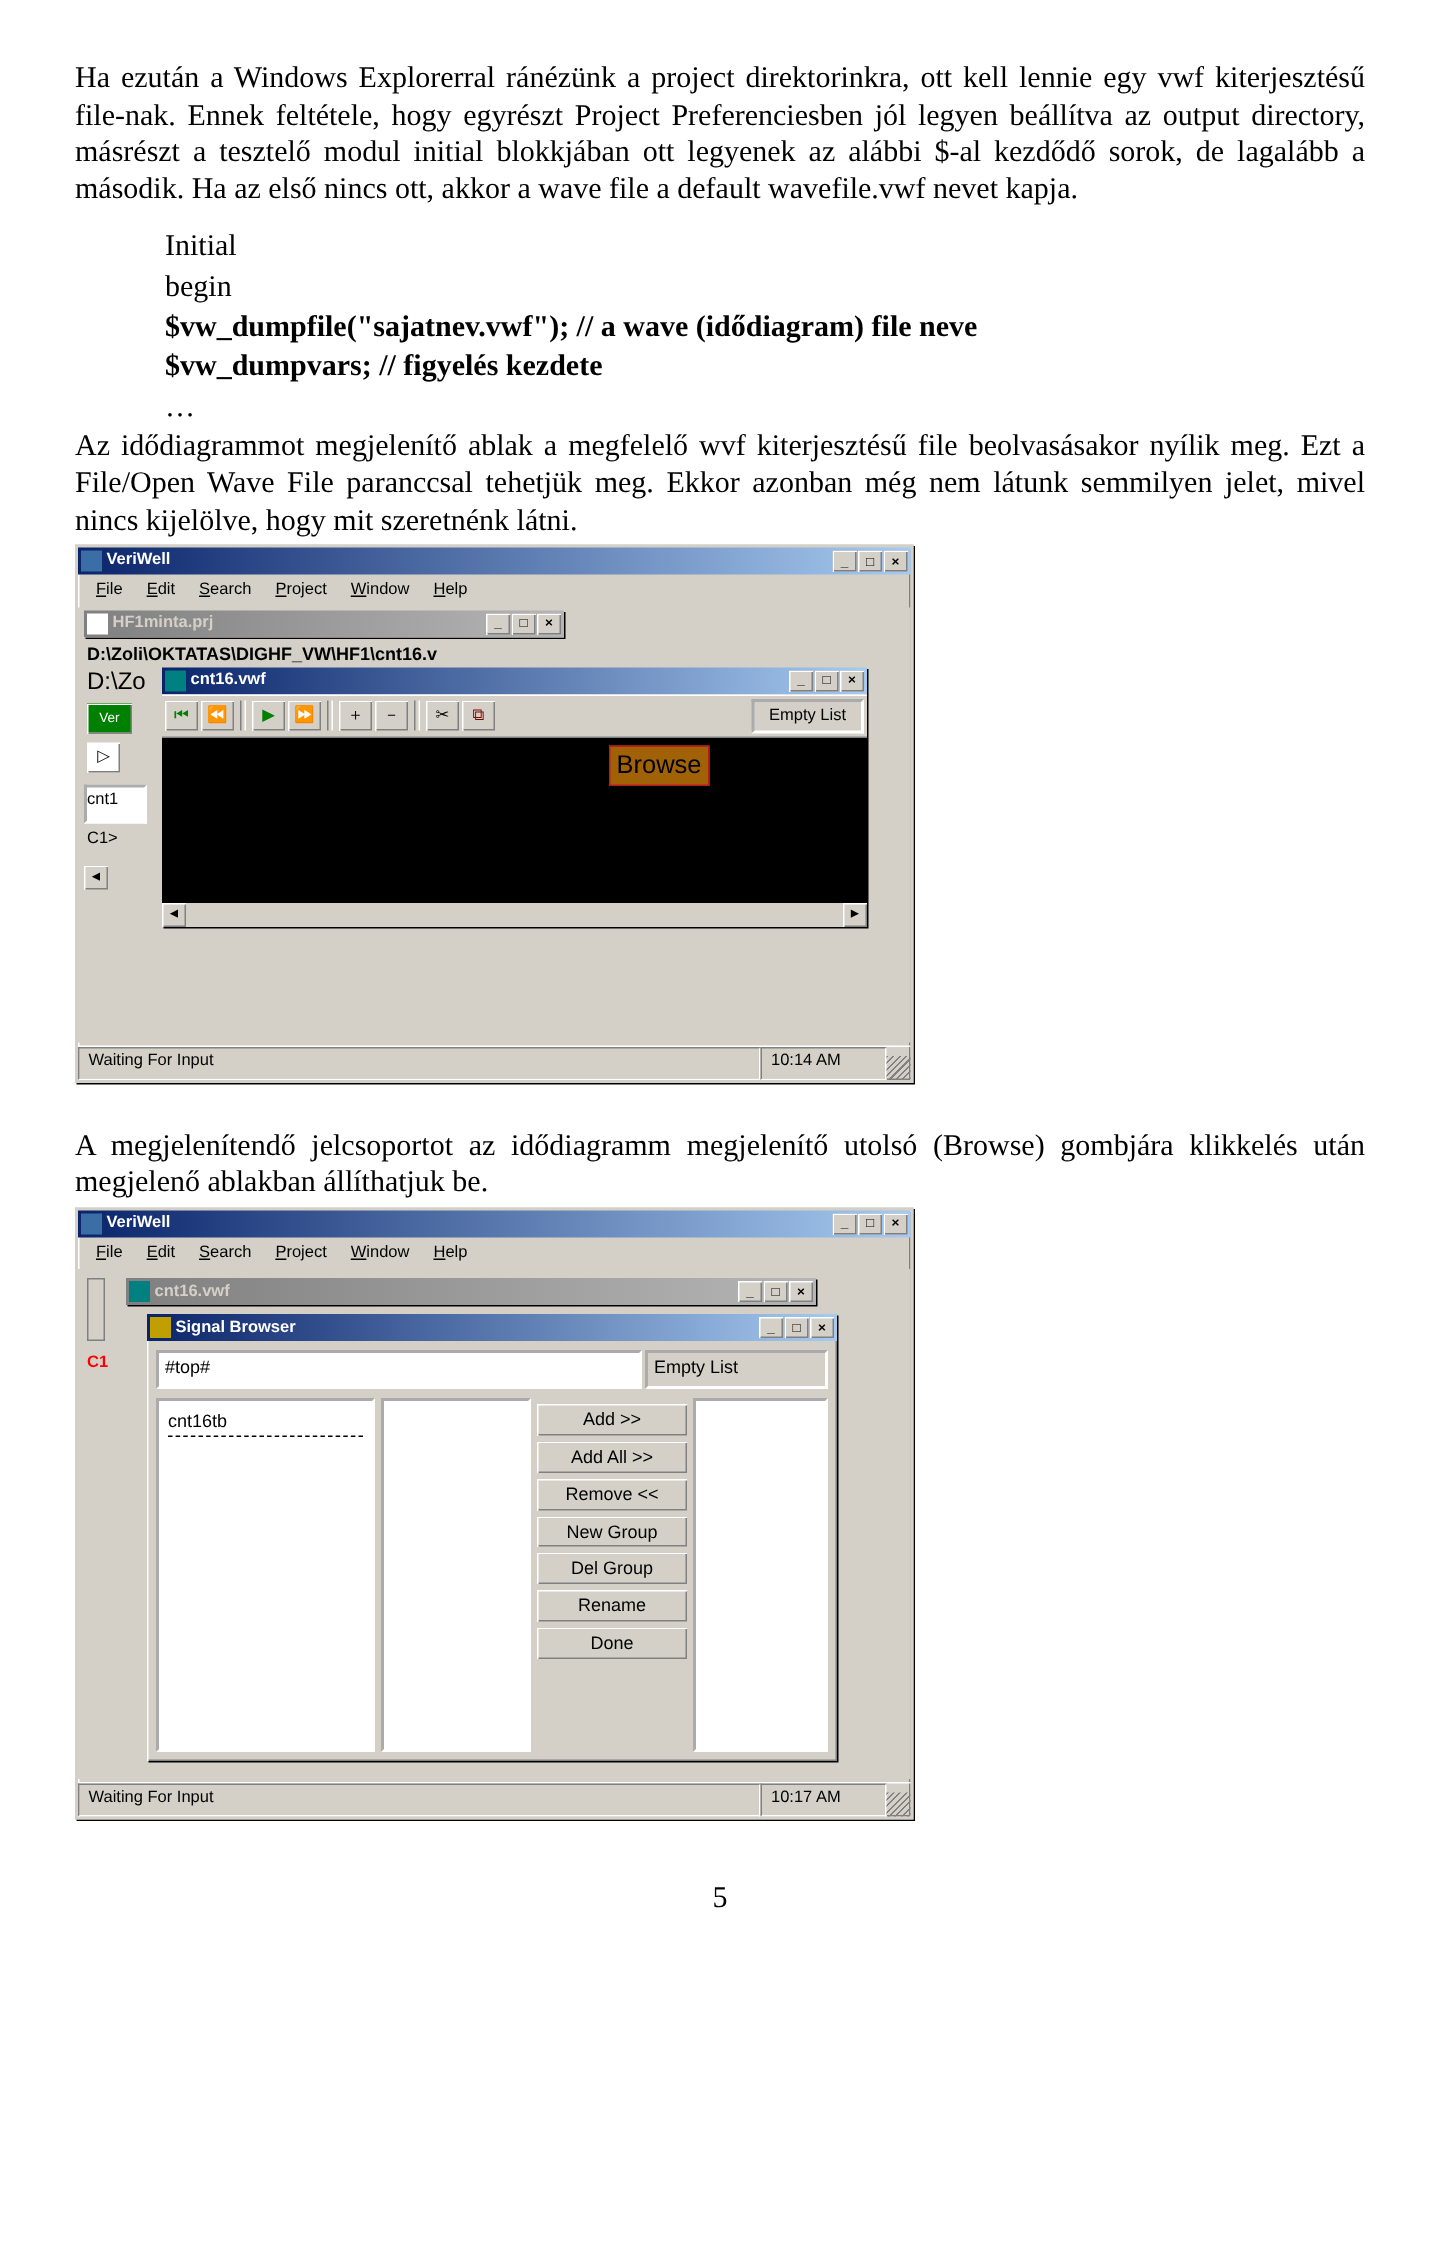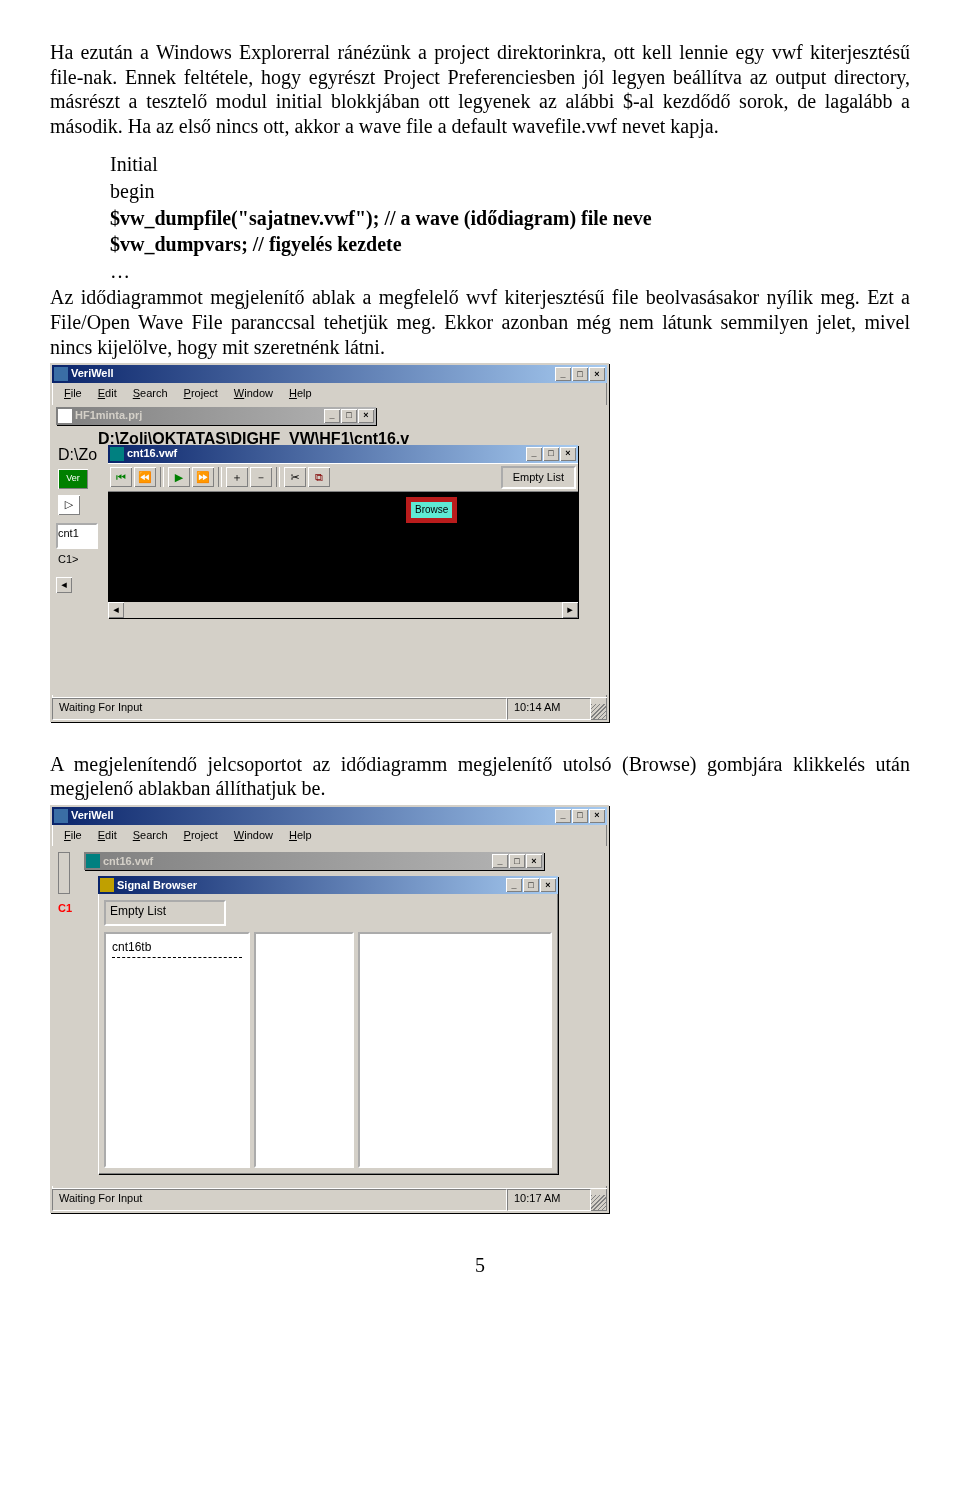--- a/index.html
+++ b/index.html
@@ -62,21 +62,21 @@
 }
 
 
 .mdi-area { position: relative; background: #808080; }
 .child-win { position: absolute; background: #d4d0c8; box-shadow: 1px 1px 0 #000, inset 1px 1px 0 #fff, inset -1px -1px 0 #808080; }
 
 
 .toolbar { display:flex; padding:2px; gap:2px; align-items:center; background:#d4d0c8; border-bottom:1px solid #808080; border-top:1px solid #fff; }
 .tbtn { width:22px; height:20px; background:#d4d0c8; box-shadow: inset 1px 1px 0 #fff, inset -1px -1px 0 #808080; display:flex;align-items:center;justify-content:center; cursor:pointer;}
 .sep { width:2px; height:20px; border-left:1px solid #808080; border-right:1px solid #fff; margin:0 2px; }
-.tooltip { position:absolute; background:#5eead4; border:5px solid #b91c1c; padding:2px 4px; font-size:10px; }
+.tooltip { position:absolute; background:#a16207; border:1px solid #b91c1c; padding:2px 4px; font-size:17px; }
 
 
 .wave-cursors { background:#000; color:#fff; display:flex; font-size:11px; padding:2px 4px; }
 .wave-cursors .c1 { color:#ff0000; width:48%; }
 .wave-cursors .c2 { color:#00ffff; }
 .wave-black { background:#000; }
 
 
 .sunken { border:2px inset #fff; background:#fff; }
 .sunken-gray { border:2px inset #fff; background:#d4d0c8; }
@@ -133,21 +133,21 @@
       <div class="titlebar inactive">
         <span class="tb-icon" style="background:#fff;"></span>
         <span class="tb-title">HF1minta.prj</span>
         <span class="tb-btns">
           <span class="tb-btn">_</span>
           <span class="tb-btn">□</span>
           <span class="tb-btn">×</span>
         </span>
       </div>
     </div>
-    <div style="position:absolute; left:6px; top:24px; font-weight:bold; font-size:16px;margin-left:40px;">D:\Zoli\OKTATAS\DIGHF_VW\HF1\cnt16.v</div>
+    <div style="position:absolute; left:6px; top:24px; font-weight:bold; font-size:12px;">D:\Zoli\OKTATAS\DIGHF_VW\HF1\cnt16.v</div>
     <div style="position:absolute; left:6px; top:40px; font-weight:normal; font-size:16px;">D:\Zo</div>
 
     <div style="position:absolute; left:6px; top:64px;">
       <div class="tbtn" style="width:30px;background:#008000;color:#fff;font-size:9px;">Ver</div>
     </div>
     <div style="position:absolute; left:6px; top:90px;">
       <div class="tbtn" style="background:#fff;">▷</div>
     </div>
     <div class="sunken" style="position:absolute; left:4px; top:118px; width:38px; height:18px; padding:2px 0; font-size:11px;">cnt1</div>
     <div style="position:absolute; left:6px; top:148px; font-size:11px;">C1&gt;</div>
@@ -241,31 +241,41 @@
       <div class="titlebar">
         <span class="tb-icon" style="background:#c0a000;"></span>
         <span class="tb-title">Signal Browser</span>
         <span class="tb-btns">
           <span class="tb-btn">_</span>
           <span class="tb-btn">□</span>
           <span class="tb-btn">×</span>
         </span>
       </div>
       <div style="display:flex; padding:6px; gap:2px;">
+        <div class="sunken" style="flex:1; height:18px; padding:2px 4px; font-size:12px;">#top#</div>
         <div class="sunken-gray" style="width:110px; height:18px; padding:2px 4px; font-size:12px;">Empty List</div>
       </div>
       <div style="display:flex; padding:0 6px 6px 6px; gap:4px; height:236px;">
 
         <div class="sunken" style="width:130px; font-size:12px; padding:6px;">
           <div>cnt16tb</div>
           <div style="border-top:1px dashed #000; margin-top:2px;"></div>
         </div>
 
         <div class="sunken" style="width:96px;"></div>
 
+        <div style="width:100px;">
+          <span class="btn">Add &gt;&gt;</span>
+          <span class="btn">Add All &gt;&gt;</span>
+          <span class="btn">Remove &lt;&lt;</span>
+          <span class="btn">New Group</span>
+          <span class="btn">Del Group</span>
+          <span class="btn">Rename</span>
+          <span class="btn">Done</span>
+        </div>
 
         <div class="sunken" style="flex:1;"></div>
       </div>
     </div>
   </div>
 
   <div class="statusbar">
     <div class="status-cell" style="flex:1;">Waiting For Input</div>
     <div class="status-cell" style="width:70px;">10:17 AM</div>
     <div class="grip"></div>

